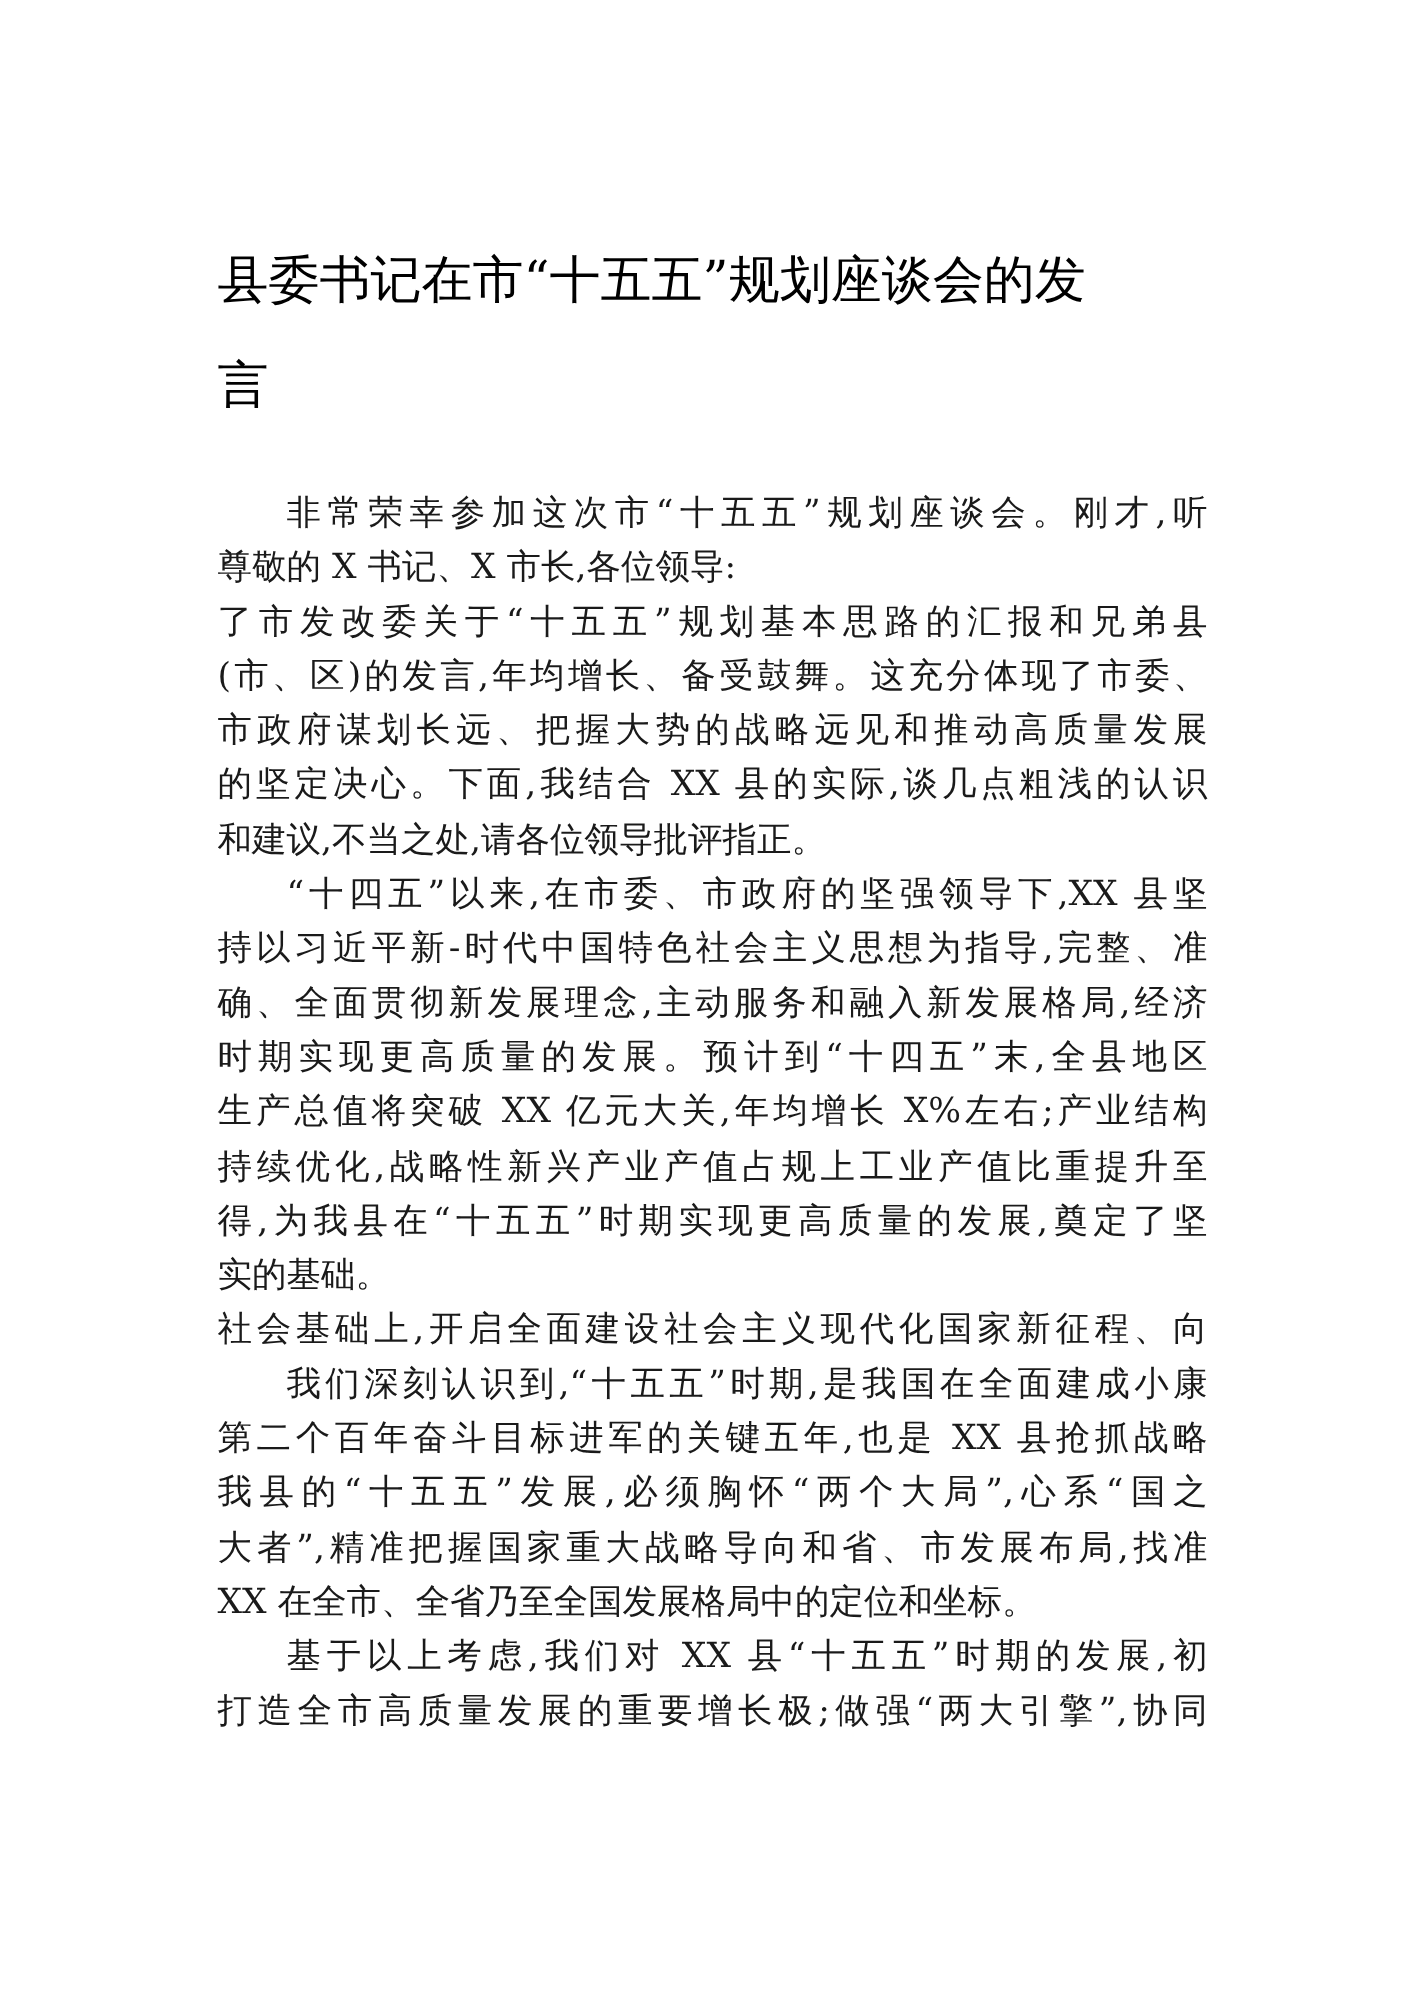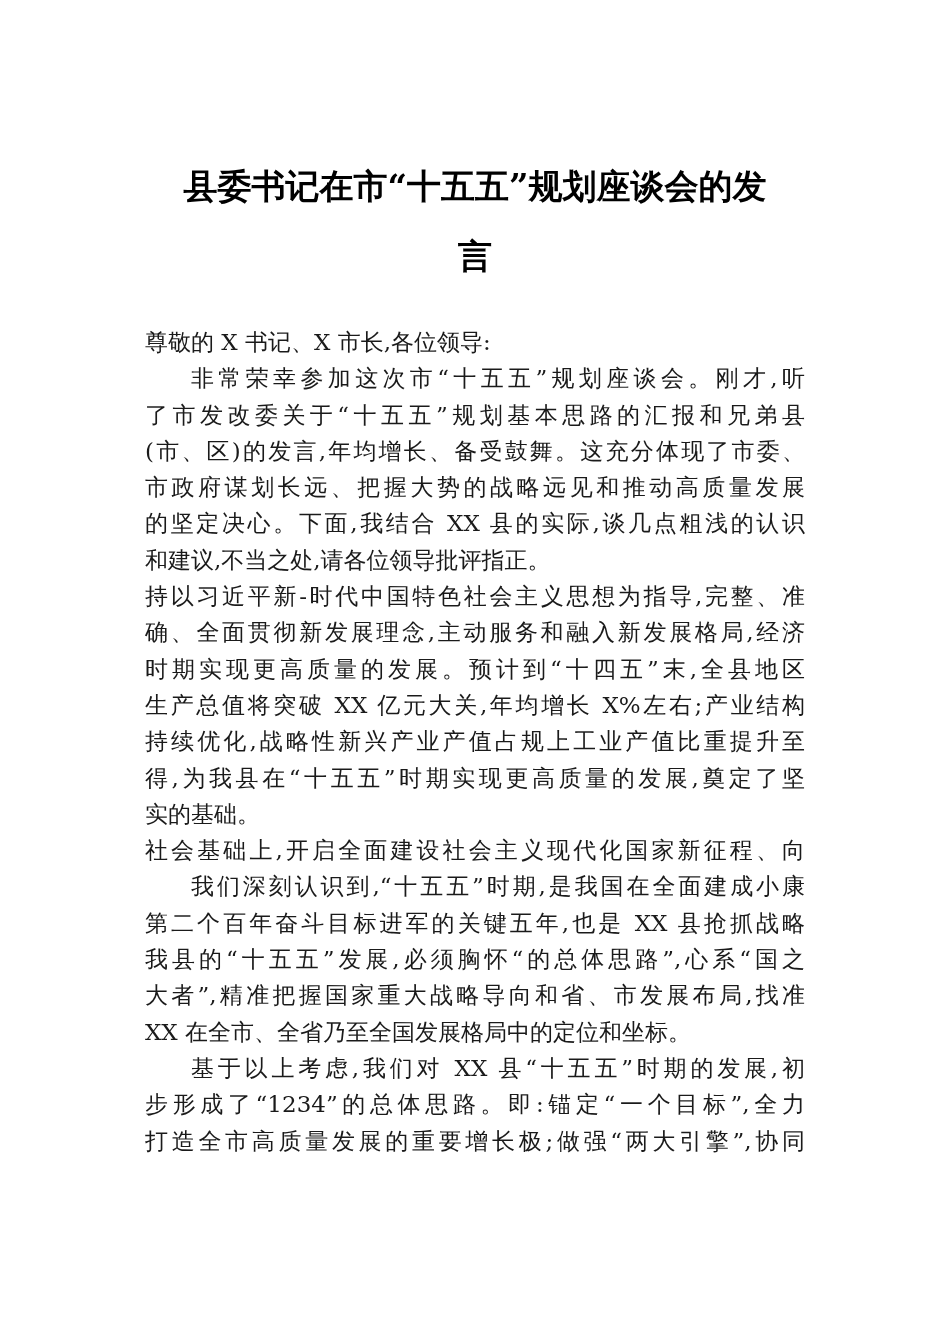--- a/index.html
+++ b/index.html
@@ -9,23 +9,23 @@
       position: relative;
       overflow: hidden;
       font-family: "DejaVu Serif", "Liberation Serif", serif;
       color: #111111;
     }
     .page { position: absolute; left: 0; top: 0; width: 950px; height: 1344px; }
     .title {
       position: absolute;
       left: 145px;
       width: 660px;
-      text-align: center;
+      text-align: left;
       font-family: "DejaVu Serif", "Liberation Serif", serif;
-      font-weight: bold;
+      font-weight: normal;
       font-size: 34px;
       letter-spacing: 0px;
       color: #000;
       white-space: nowrap;
     }
     .title.l1 { top: 164px; }
     .title.l2 { top: 234px; }
     .body-lines { position: absolute; left: 145px; top: 324px; width: 660px; }
     .line {
       height: 36.3px;
@@ -40,41 +40,41 @@
     .line.indent { padding-left: 46px; }
   </style>
 </head>
 <body>
 
 <div class="page">
   <div class="title l1">县委书记在市“十五五”规划座谈会的发</div>
   <div class="title l2">言</div>
 
   <div class="body-lines">
+    <div class="line indent">非常荣幸参加这次市“十五五”规划座谈会。刚才,听</div>
+
     <div class="line last">尊敬的 X 书记、X 市长,各位领导:</div>
-
-    <div class="line indent">非常荣幸参加这次市“十五五”规划座谈会。刚才,听</div>
     <div class="line">了市发改委关于“十五五”规划基本思路的汇报和兄弟县</div>
     <div class="line">(市、区)的发言,年均增长、备受鼓舞。这充分体现了市委、</div>
     <div class="line">市政府谋划长远、把握大势的战略远见和推动高质量发展</div>
     <div class="line">的坚定决心。下面,我结合 XX 县的实际,谈几点粗浅的认识</div>
     <div class="line last">和建议,不当之处,请各位领导批评指正。</div>
 
+    <div class="line indent">“十四五”以来,在市委、市政府的坚强领导下,XX 县坚</div>
     <div class="line">持以习近平新-时代中国特色社会主义思想为指导,完整、准</div>
     <div class="line">确、全面贯彻新发展理念,主动服务和融入新发展格局,经济</div>
     <div class="line">时期实现更高质量的发展。预计到“十四五”末,全县地区</div>
     <div class="line">生产总值将突破 XX 亿元大关,年均增长 X%左右;产业结构</div>
     <div class="line">持续优化,战略性新兴产业产值占规上工业产值比重提升至</div>
     <div class="line">得,为我县在“十五五”时期实现更高质量的发展,奠定了坚</div>
     <div class="line last">实的基础。</div>
 
     <div class="line">社会基础上,开启全面建设社会主义现代化国家新征程、向</div>
     <div class="line indent">我们深刻认识到,“十五五”时期,是我国在全面建成小康</div>
     <div class="line">第二个百年奋斗目标进军的关键五年,也是 XX 县抢抓战略</div>
-    <div class="line">我县的“十五五”发展,必须胸怀“的总体思路”,心系“国之</div>
+    <div class="line">我县的“十五五”发展,必须胸怀“两个大局”,心系“国之</div>
     <div class="line">大者”,精准把握国家重大战略导向和省、市发展布局,找准</div>
     <div class="line last">XX 在全市、全省乃至全国发展格局中的定位和坐标。</div>
 
     <div class="line indent">基于以上考虑,我们对 XX 县“十五五”时期的发展,初</div>
-    <div class="line">步形成了“1234”的总体思路。即:锚定“一个目标”,全力</div>
     <div class="line">打造全市高质量发展的重要增长极;做强“两大引擎”,协同</div>
   </div>
 </div>
 
 </body></html>

